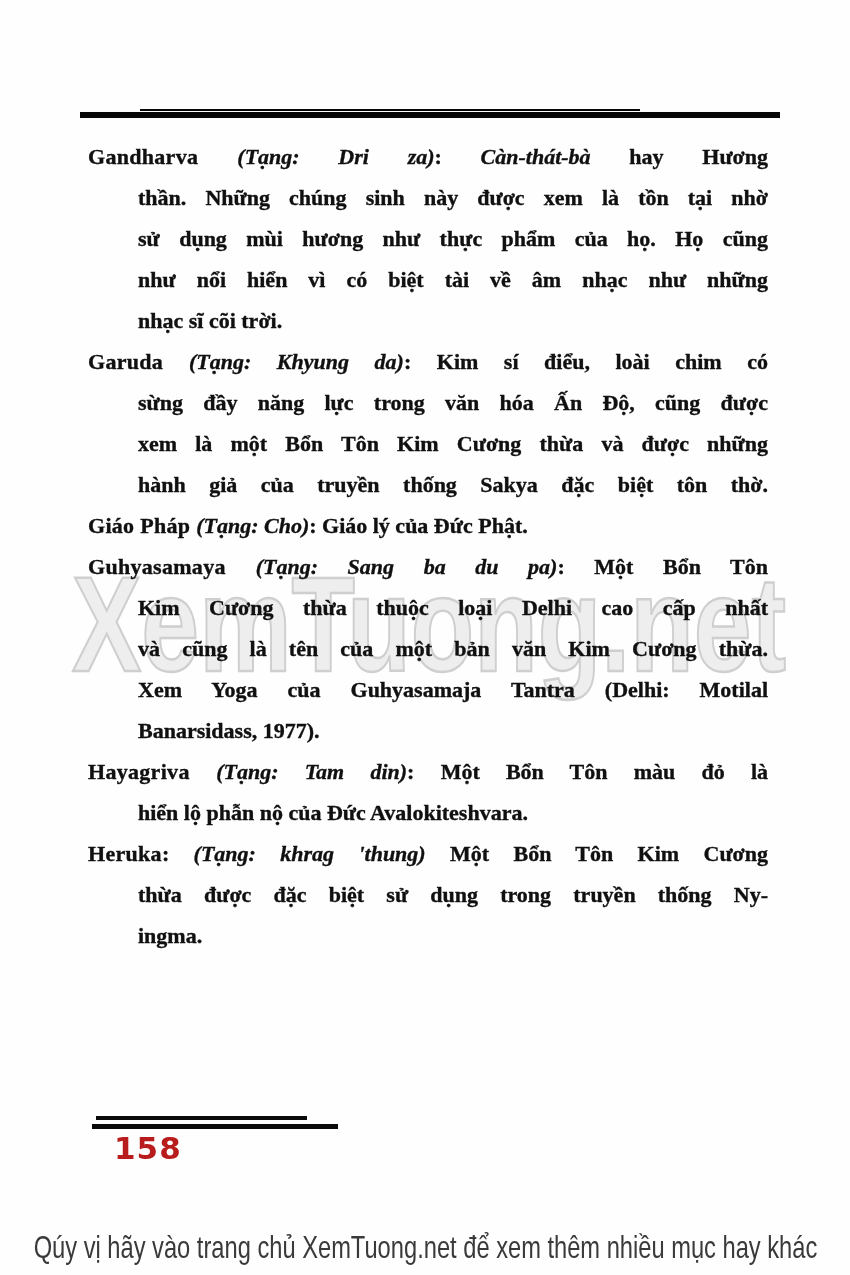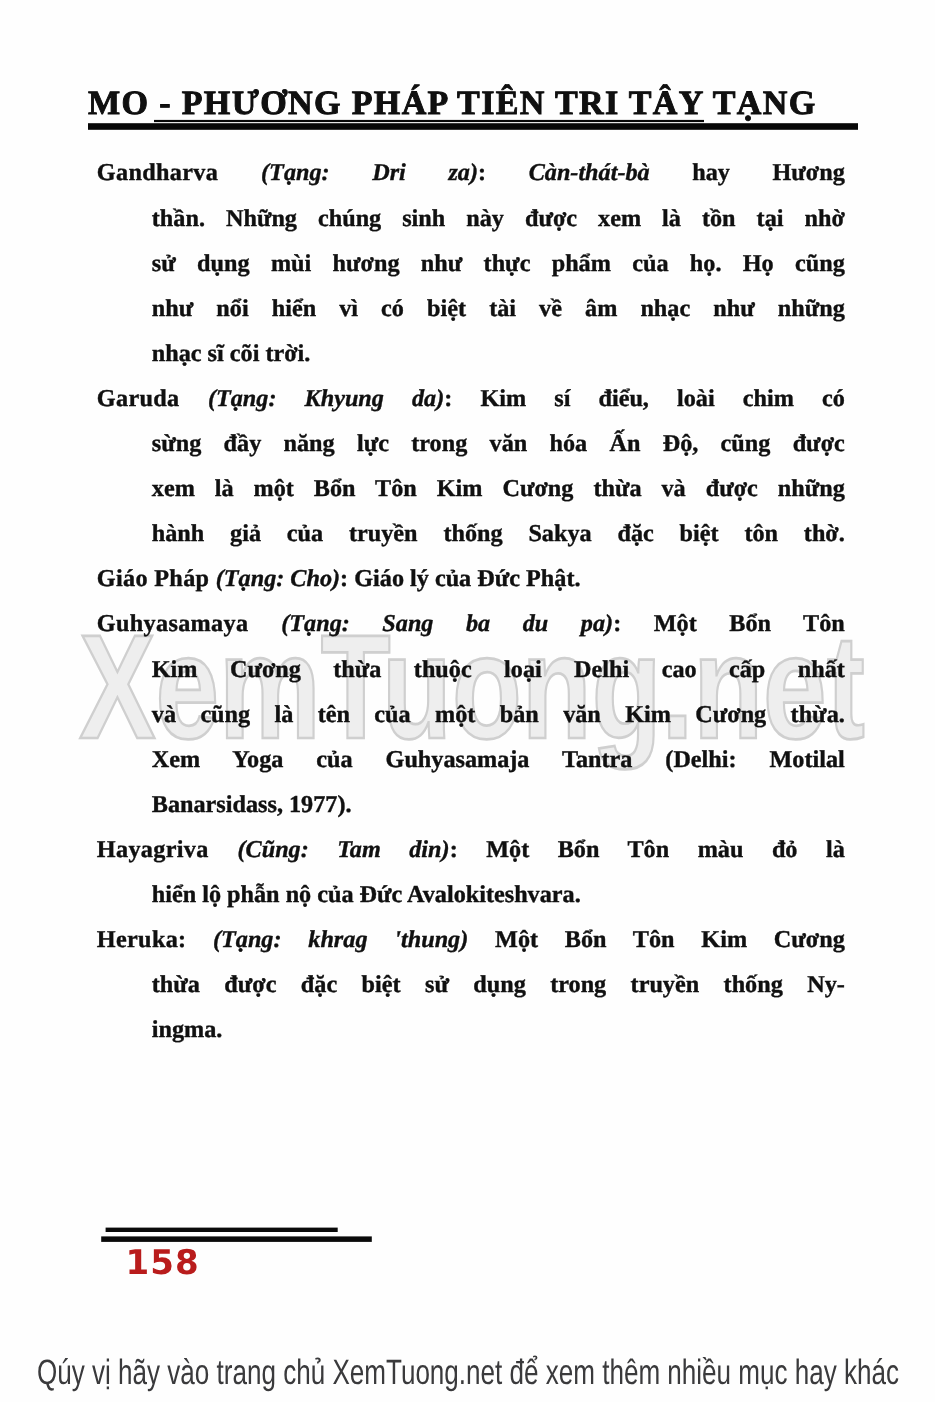--- a/index.html
+++ b/index.html
@@ -59,21 +59,20 @@
     font-family:"Liberation Sans","DejaVu Sans",sans-serif;
     font-weight:400; font-size:32px; color:#3a3a3c;
     white-space:nowrap; transform:scaleX(0.74); transform-origin:center top;
   }
 </style>
 </head>
 <body>
 
 <div class="page">
 
-  <div class="header-title">MO - PHƯƠNG PHÁP TIÊN TRI TÂY TẠNG</div>
   <div class="header-rule"></div>
   <div class="header-rule2"></div>
 
   <div class="watermark">XemTuong.net</div>
 
   <div class="glossary" id="glossary">
       <div class="entry">
         <div class="line just"><span class="term">Gandharva </span><span class="i">(Tạng: Dri za)</span><span>: </span><span class="i">Càn-thát-bà</span><span> hay Hương</span></div>
         <div class="line cont just"><span>thần. Những chúng sinh này được xem là tồn tại nhờ</span></div>
         <div class="line cont just"><span>sử dụng mùi hương như thực phẩm của họ. Họ cũng</span></div>
@@ -90,21 +89,21 @@
         <div class="line"><span class="term">Giáo Pháp </span><span class="i">(Tạng: Cho)</span><span>: Giáo lý của Đức Phật.</span></div>
       </div>
       <div class="entry">
         <div class="line just"><span class="term">Guhyasamaya </span><span class="i">(Tạng: Sang ba du pa)</span><span>: Một Bổn Tôn</span></div>
         <div class="line cont just"><span>Kim Cương thừa thuộc loại Delhi cao cấp nhất</span></div>
         <div class="line cont just"><span>và cũng là tên của một bản văn Kim Cương thừa.</span></div>
         <div class="line cont just"><span>Xem Yoga của Guhyasamaja Tantra (Delhi: Motilal</span></div>
         <div class="line cont"><span>Banarsidass, 1977).</span></div>
       </div>
       <div class="entry">
-        <div class="line just"><span class="term">Hayagriva </span><span class="i">(Cũng: Tam din)</span><span>: Một Bổn Tôn màu đỏ là</span></div>
+        <div class="line just"><span class="term">Hayagriva </span><span class="i">(Tạng: Tam din)</span><span>: Một Bổn Tôn màu đỏ là</span></div>
         <div class="line cont"><span>hiển lộ phẫn nộ của Đức Avalokiteshvara.</span></div>
       </div>
       <div class="entry">
         <div class="line just"><span class="term">Heruka</span><span>: </span><span class="i">(Tạng: khrag 'thung)</span><span> Một Bổn Tôn Kim Cương</span></div>
         <div class="line cont just"><span>thừa được đặc biệt sử dụng trong truyền thống Ny-</span></div>
         <div class="line cont"><span>ingma.</span></div>
       </div>
     </div>
 
   <div class="pn-rule1"></div>

